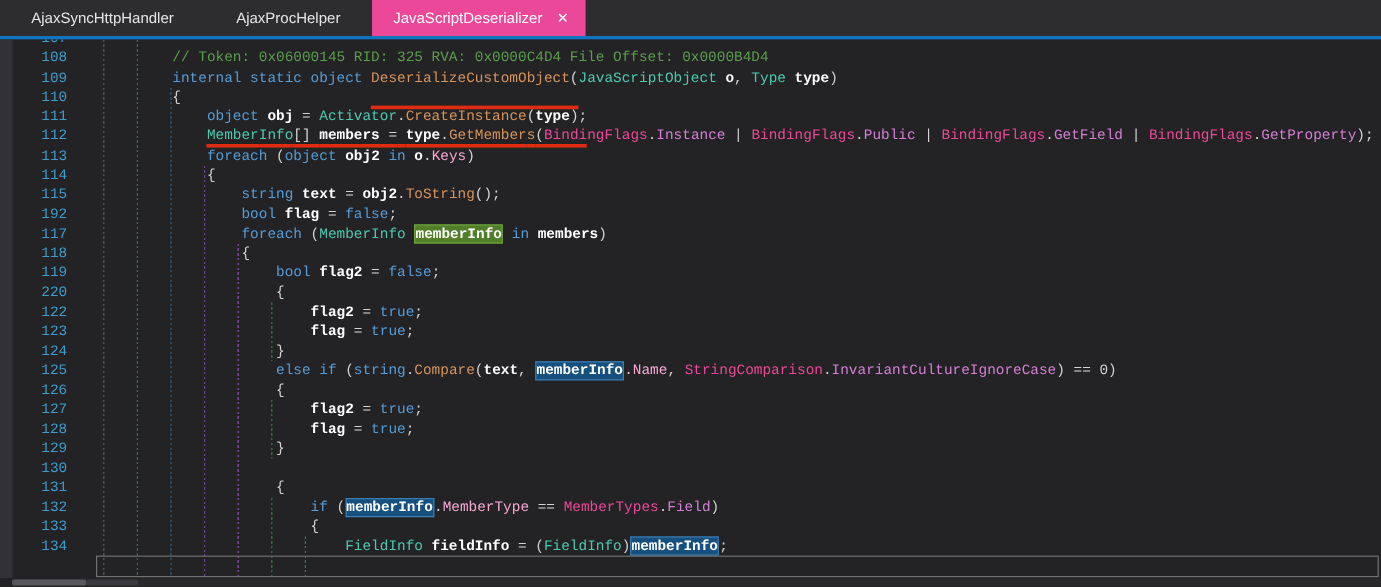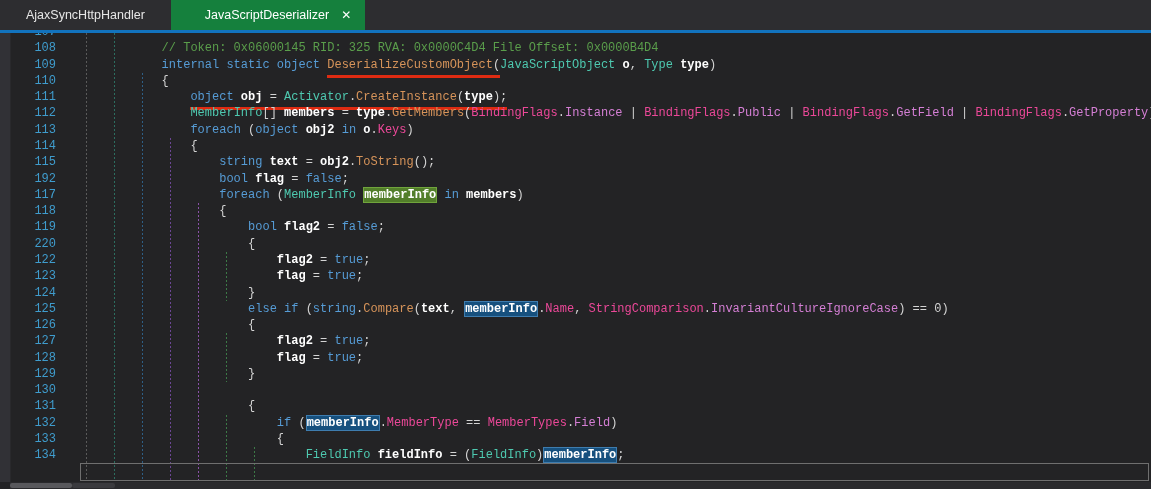--- a/index.html
+++ b/index.html
@@ -3,56 +3,59 @@
 <meta charset="utf-8">
 <style>
   html,body{margin:0;padding:0;background:#1b1b1d;}
   .stage{position:relative;width:1151px;height:489px;overflow:hidden;background:#232325;
          font-family:"Liberation Sans", sans-serif;}
   
   .tabbar{position:absolute;left:0;top:0;width:100%;height:30px;background:#2d2d30;
           display:flex;align-items:stretch;}
   .tab{display:flex;align-items:center;padding:0 26px;color:#e6e6e6;font-size:12.5px;
        cursor:default;white-space:nowrap;text-align:right;}
-  .tab.active{background:#15803d;color:#ffffff;padding:0 14px 0 34px;}
+  .tab.active{background:#ec4899;color:#ffffff;padding:0 14px 0 18px;}
   .tab .close{margin-left:12px;font-size:12px;color:#ffffff;line-height:1;}
   .accent{position:absolute;left:0;top:30px;width:100%;height:3px;background:#1273be;}
   
   .editor{position:absolute;left:0;top:33px;width:1151px;height:456px;background:#232325;overflow:hidden;}
   .glyph-margin{position:absolute;left:0;top:0;width:10px;height:449px;background:#313136;
                 border-right:1px solid #29292c;}
   .rows{position:absolute;left:0;top:-9px;right:0;}
   .row{display:flex;height:16.285px;line-height:16.285px;white-space:pre;
-       font-family:"Liberation Mono","DejaVu Sans Mono",monospace;font-size:12px;gap:18px;}
+       font-family:"Liberation Mono","DejaVu Sans Mono",monospace;font-size:12px;}
   .gutter{width:56px;text-align:right;color:#3f9ccd;flex:0 0 56px;}
   .codetext{margin-left:30px;color:#d4d4d4;}
   
   .com{color:#5a9e4b}.kw{color:#569cd6}.cls{color:#4ec9b0}.m{color:#d7945a}
-  .en{color:#d57fd5}.ent{color:#ec4899}.prop{color:#ec4899}
+  .en{color:#d57fd5}.ent{color:#ec4899}.prop{color:#f9a8d4}
   .loc{color:#ffffff;font-weight:bold}.punc{color:#d4d4d4}
   .hlb{background:#16507e;border:1px solid #3e7cae;color:#fff;font-weight:bold;}
   .hlg{background:#527e2a;border:1px solid #70a43c;color:#fff;font-weight:bold;}
-  .u{border-bottom:3px solid #de2b12;padding-bottom:3px;}
+  .u{border-bottom:3px solid #de2b12;padding-bottom:16px;}
   
   .guide{position:absolute;width:1px;}
   .curline{position:absolute;border:1px solid #6f6f6f;background:transparent;}
   
   .hscroll{position:absolute;left:0;bottom:0;width:100%;height:7px;background:#29292c;}
   .hscroll .corner{position:absolute;left:0;top:0;width:10px;height:7px;background:#222225;}
   .hscroll .thumb{position:absolute;top:1px;height:5px;background:#58585c;border-radius:2px;}
   .hscroll .thumb2{position:absolute;top:1px;height:5px;background:#3a3a3e;border-radius:2px;}
 </style>
 </head>
 <body>
 
 <div class="stage">
 
   <div class="tabbar">
     <div class="tab">
       <span>AjaxSyncHttpHandler</span>
+    </div>
+    <div class="tab">
+      <span>AjaxProcHelper</span>
     </div>
     <div class="tab active">
       <span>JavaScriptDeserializer</span>
       <span class="close">✕</span>
     </div>
   </div>
   <div class="accent"></div>
 
   <div class="editor">
     <div class="glyph-margin"></div>

